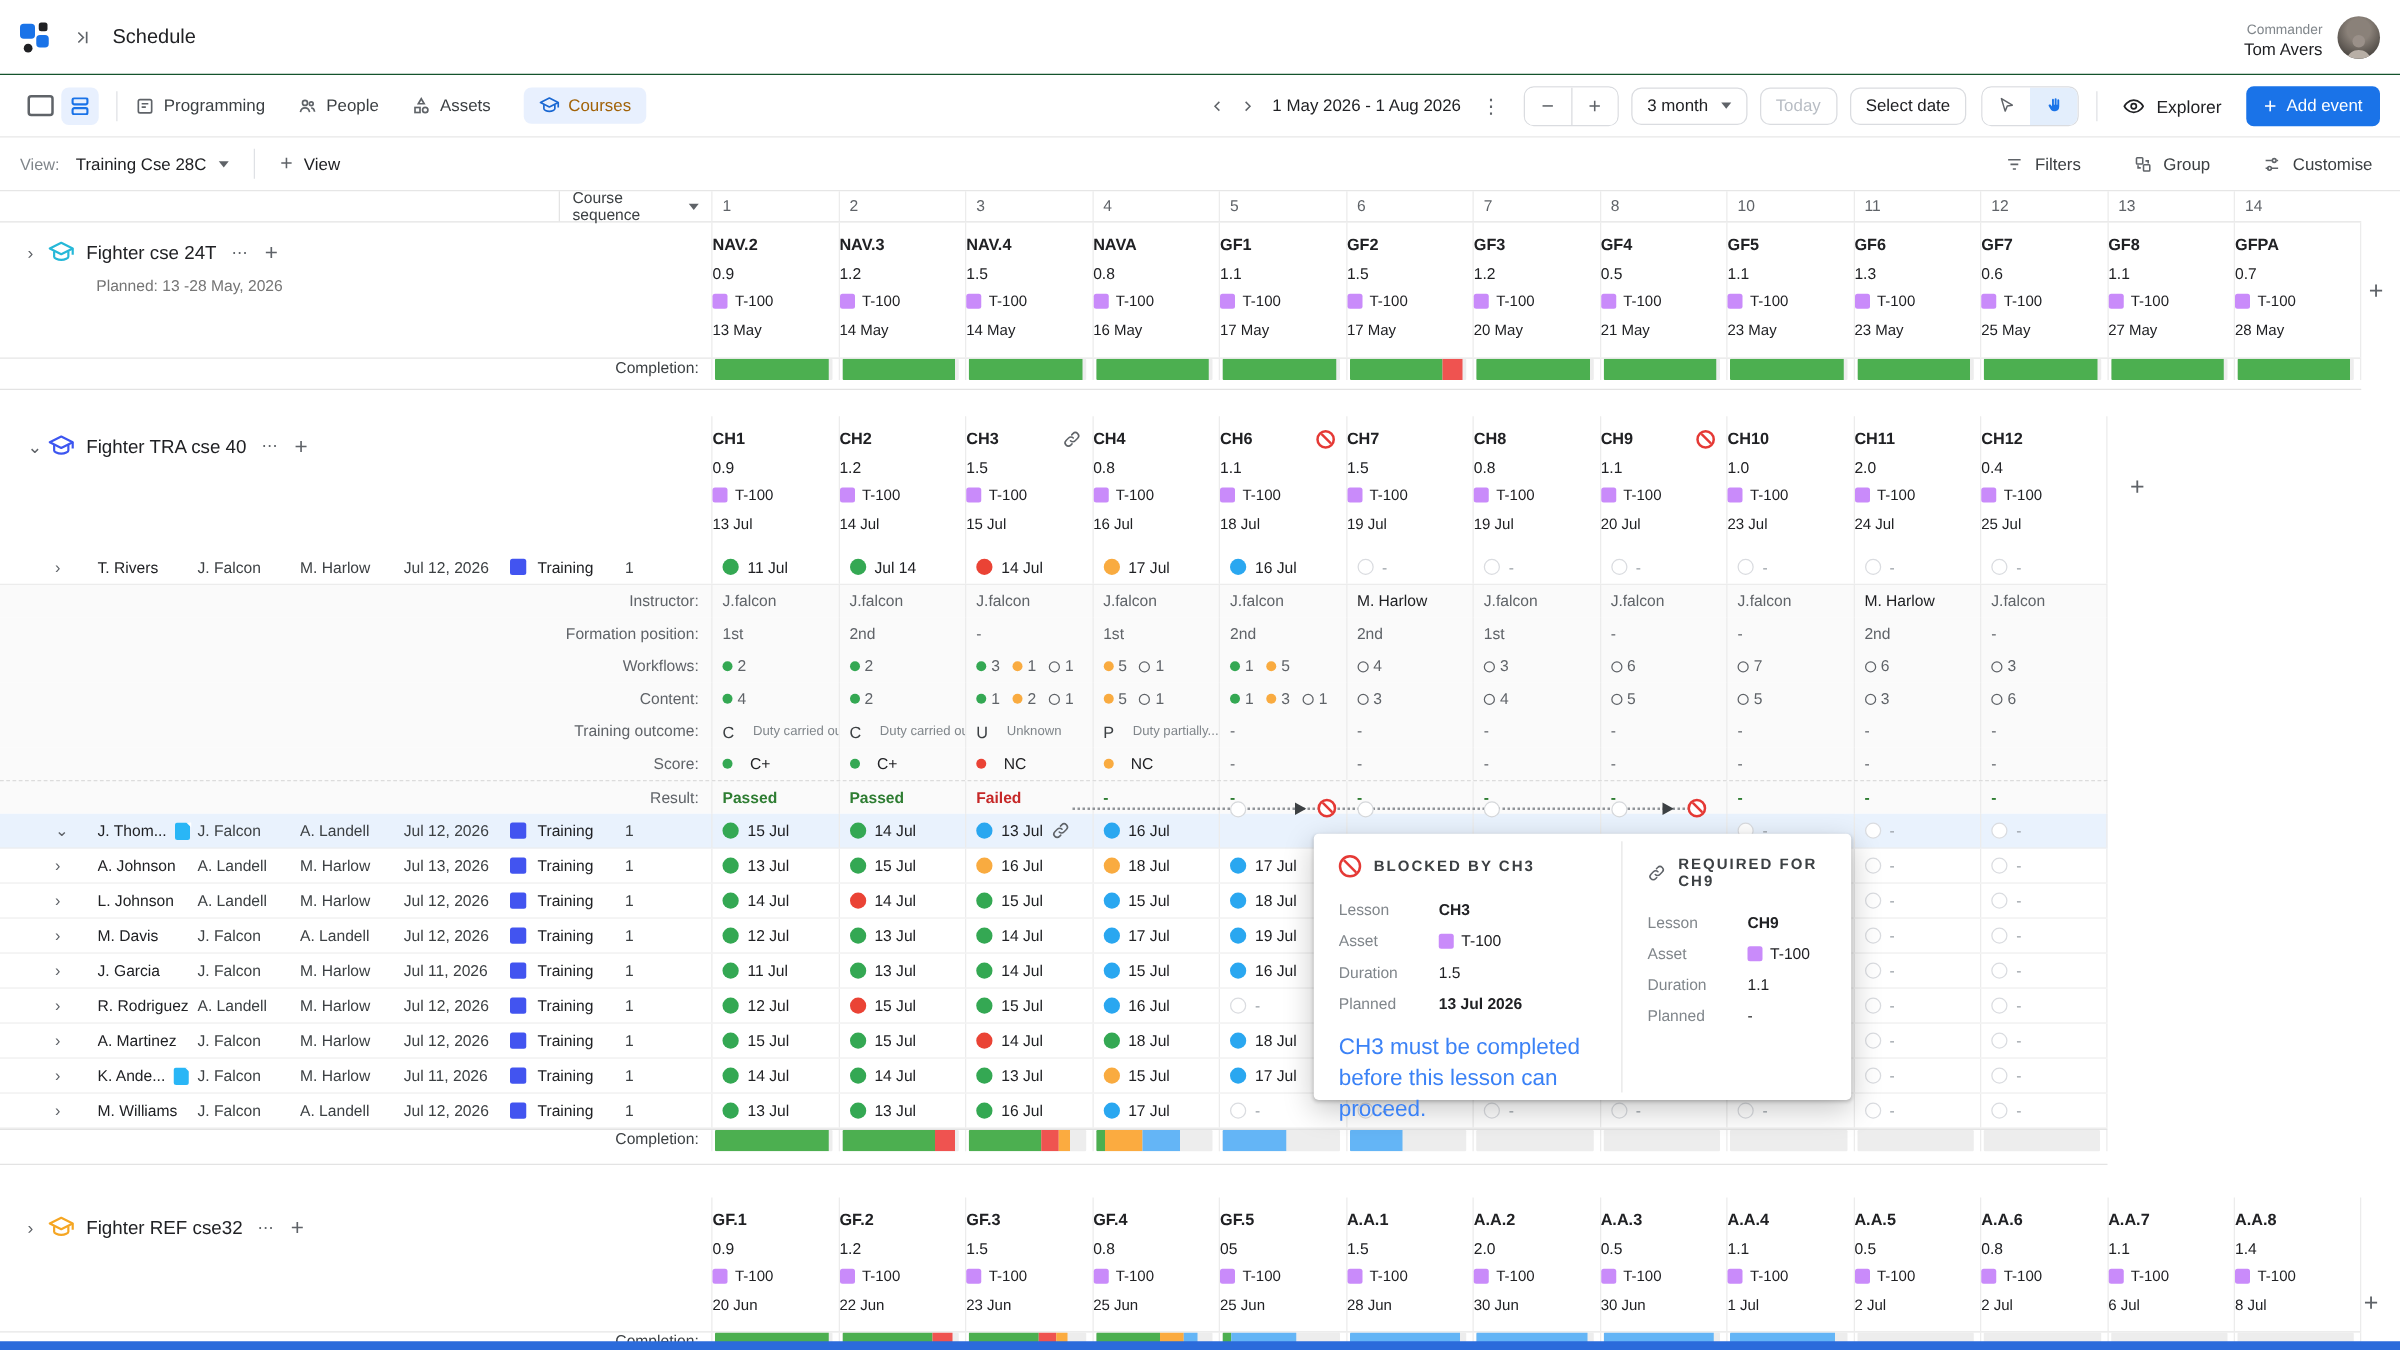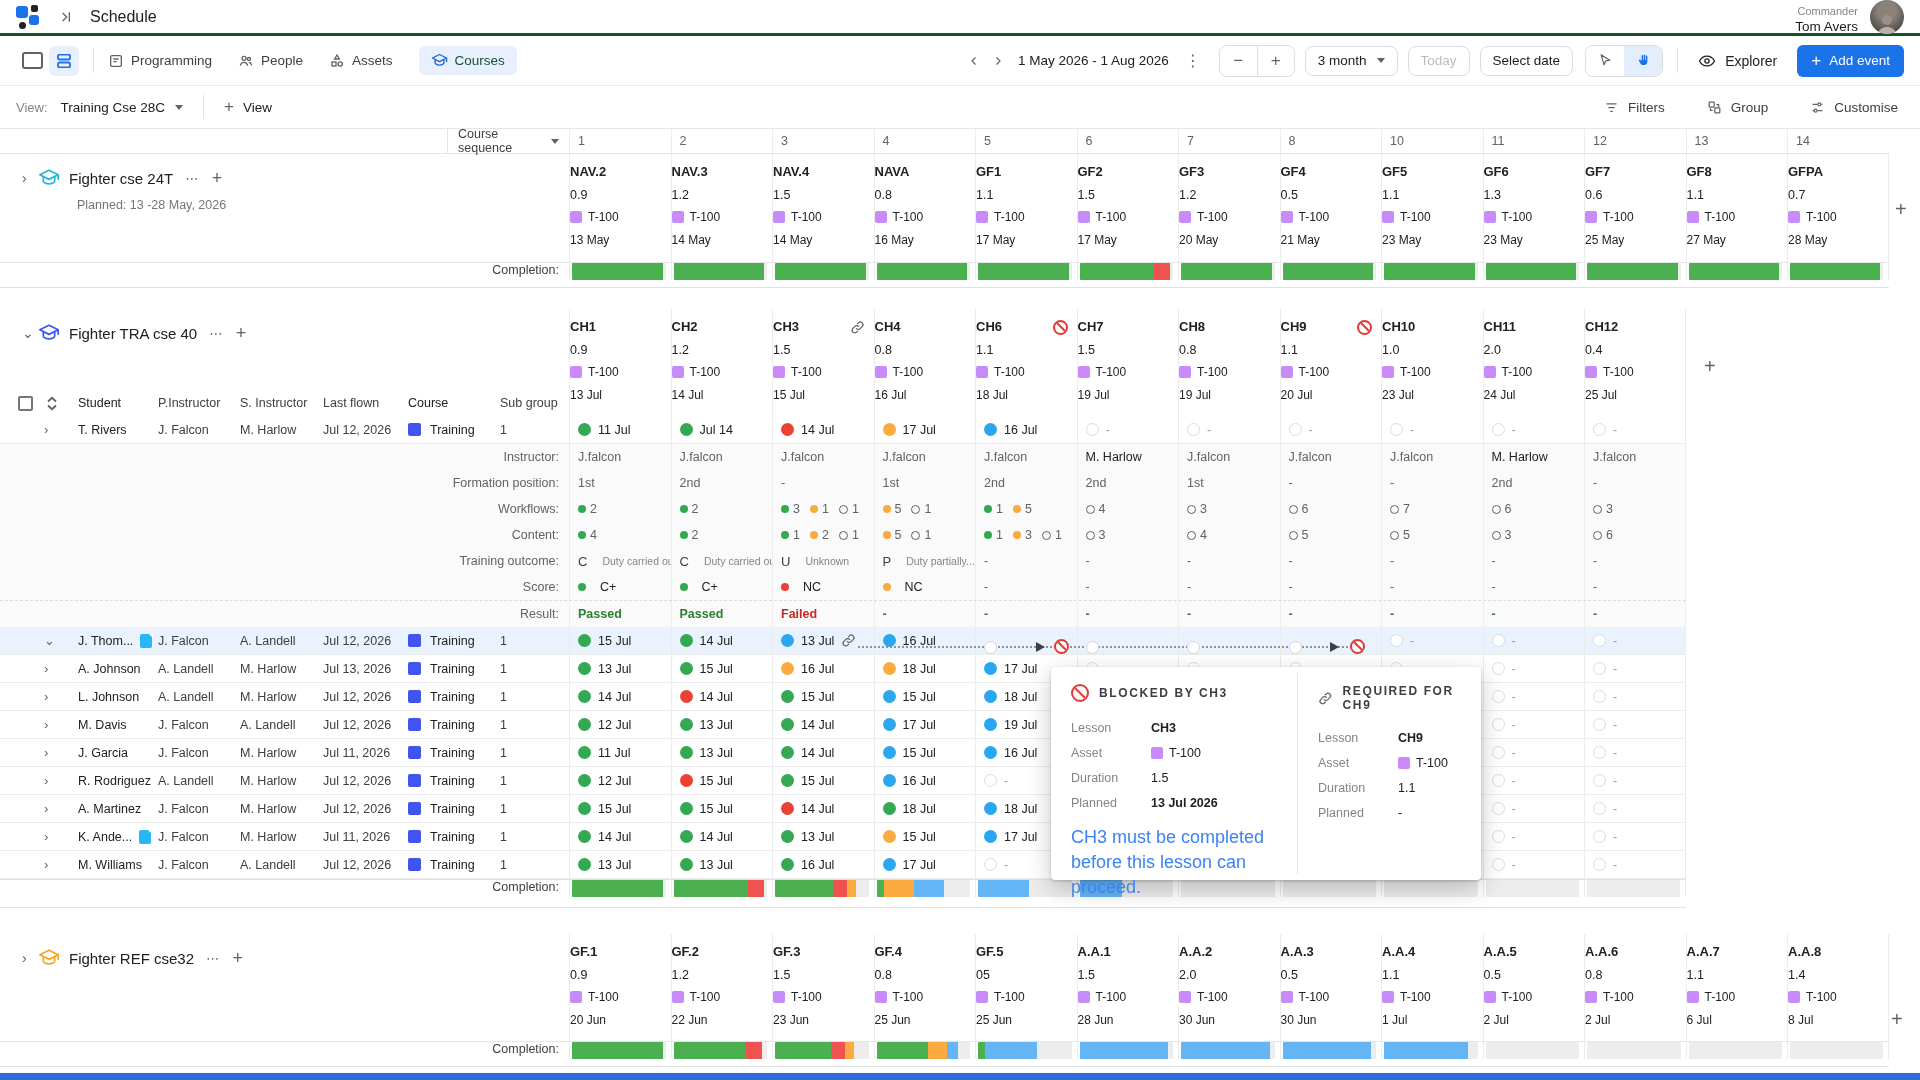--- a/index.html
+++ b/index.html
@@ -1,42 +1,42 @@
 <!DOCTYPE html>
 <html><head>
 <meta charset="utf-8">
 <style>
   html,body{margin:0;padding:0;background:#fff}
   .app{width:1920px;height:1080px;position:relative;overflow:hidden;background:#fff;
        font-family:"Liberation Sans","DejaVu Sans",sans-serif;color:#202124;-webkit-font-smoothing:antialiased}
   .spacer{flex:1}
   svg{display:block}
   
-  .appbar{height:36px;display:flex;align-items:center;padding:0 16px;border-bottom:3px solid #14532d;box-sizing:border-box}
+  .appbar{height:60px;display:flex;align-items:center;padding:0 16px;border-bottom:1px solid #14532d;box-sizing:border-box}
   .logo{width:26px;height:26px;position:relative;margin-right:12px;flex:none}
   .logo i{position:absolute;display:block}
   .lg1{left:0;top:2px;width:12px;height:12px;background:#1a73e8;border-radius:3px}
   .lg2{left:15px;top:1px;width:7px;height:7px;background:#202124;border-radius:2px}
   .lg3{left:3px;top:18px;width:7px;height:7px;background:#202124;border-radius:50%}
   .lg4{left:13px;top:11px;width:10px;height:10px;background:#1a73e8;border-radius:3px}
   .collapse{background:none;border:none;padding:4px;margin-right:12px;cursor:pointer}
   .apptitle{font-size:16px;font-weight:500;margin:0;color:#202124}
   .utxt{text-align:right;margin-right:12px}
   .urole{font-size:11px;color:#80868b}
   .uname{font-size:13.5px;color:#202124;margin-top:2px}
   .userinfo{display:flex;align-items:flex-end}
   .avatar{width:34px;height:34px;border-radius:50%;background:radial-gradient(circle at 50% 32%,#8a8179 0 32%,#514c47 75%);display:flex;align-items:flex-end;justify-content:center;overflow:hidden}
   
   .toolbar{height:50px;display:flex;align-items:center;padding:0 16px;border-bottom:1px solid #e8e8e8;box-sizing:border-box}
   .vt1{width:17px;height:13px;border:2px solid #5f6368;border-radius:3px;display:inline-block}
   .vtbtn{background:none;border:none;padding:6px;display:flex;align-items:center;cursor:pointer}
   .vt2wrap{width:30px;height:30px;background:#e8f0fe;border-radius:6px;display:flex;align-items:center;justify-content:center;border:none;cursor:pointer;padding:0}
   .vdiv{width:1px;height:24px;background:#dfe1e5;margin:0 14px;flex:none}
   .tab{display:flex;align-items:center;gap:7px;margin-right:26px;font-size:13.5px;color:#3c4043;background:none;border:none;cursor:pointer;padding:6px 0}
-  .tab.active{background:#e8f0fe;color:#14532d;padding:6px 12px;border-radius:6px;margin-right:0;font-weight:500}
+  .tab.active{background:#e8f0fe;color:#a16207;padding:6px 12px;border-radius:6px;margin-right:0;font-weight:500}
   .navchev{background:none;border:none;padding:4px 6px;cursor:pointer}
   .daterange{font-size:13.5px;font-weight:500;color:#202124;margin:0 8px;white-space:nowrap}
   .kebab{background:none;border:none;color:#5f6368;font-size:16px;padding:2px 8px;cursor:pointer}
   .zgroup{display:flex;border:1px solid #dadce0;border-radius:8px;height:30px;overflow:hidden;margin-left:10px}
   .zbtn{width:37px;display:flex;align-items:center;justify-content:center;color:#5f6368;font-size:17px;background:#fff;border:none;cursor:pointer}
   .zbtn + .zbtn{border-left:1px solid #dadce0}
   .btn{border:1px solid #dadce0;border-radius:8px;height:30px;display:flex;align-items:center;padding:0 12px;font-size:13.5px;color:#202124;background:#fff;margin-left:10px;cursor:pointer;white-space:nowrap;box-sizing:border-box}
   .btn.disabled{color:#b8bdc4}
   .caret{width:0;height:0;border-left:4.5px solid transparent;border-right:4.5px solid transparent;border-top:5px solid #5f6368;display:inline-block;margin-left:10px}
   .toggle{display:flex;border:1px solid #dadce0;border-radius:8px;height:30px;overflow:hidden;margin-left:12px}
@@ -560,36 +560,20 @@
                 <svg width="22" height="22" viewBox="0 0 24 24" fill="none" stroke="#3d56f0" stroke-width="1.9" stroke-linejoin="round">
                   <path d="M22 8.5L12 3.5 2 8.5l10 5 10-5z"></path>
                   <path d="M5.8 11v4.6c0 1.2 2.8 2.9 6.2 2.9s6.2-1.7 6.2-2.9V11"></path>
                   <path d="M22 8.5v5.5"></path>
                 </svg>
                 <span class="cname">Fighter TRA cse 40</span>
                 <span class="cmore">⋯</span>
                 <span class="cplus">+</span>
               </div>
             </div>
-            <div class="thead">
-              <span class="c0">
-                <span class="cb"></span>
-                <span class="sort">
-                  <svg width="12" height="15" viewBox="0 0 12 15" fill="none" stroke="#5f6368" stroke-width="1.8">
-                    <path d="M2 5.5L6 1.8l4 3.7M2 9.5l4 3.7 4-3.7"></path>
-                  </svg>
-                </span>
-              </span>
-              <span class="c1 th">Student</span>
-              <span class="c2 th">P.Instructor</span>
-              <span class="c3 th">S. Instructor</span>
-              <span class="c4 th">Last flown</span>
-              <span class="c5 th">Course</span>
-              <span class="c6 th">Sub group</span>
-            </div>
           </div>
           <div class="cols">
             <div class="cell lcard">
               <div class="lcode">CH1</div>
               <div class="ldur">0.9</div>
               <div class="lchip">
                 <span class="psq"></span>
                 <span class="at">T-100</span>
               </div>
               <div class="ldate">13 Jul</div>

